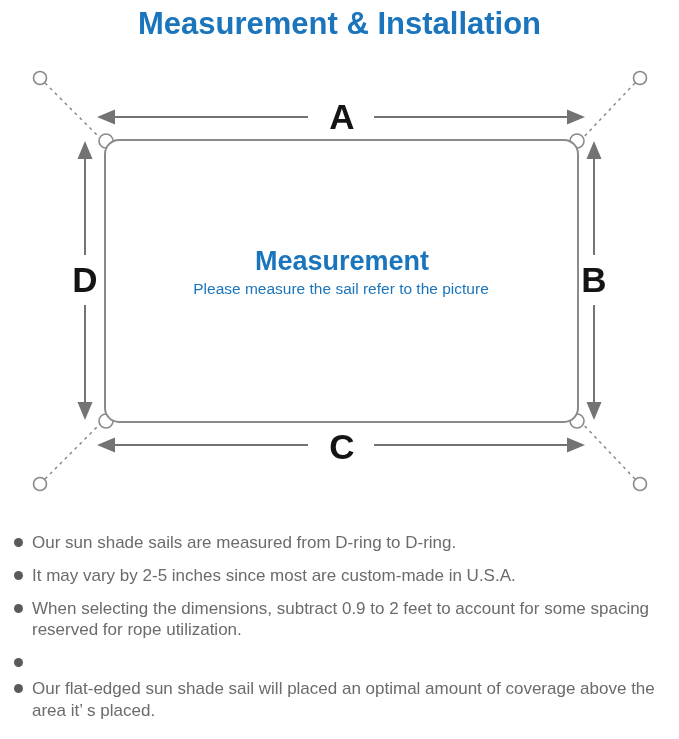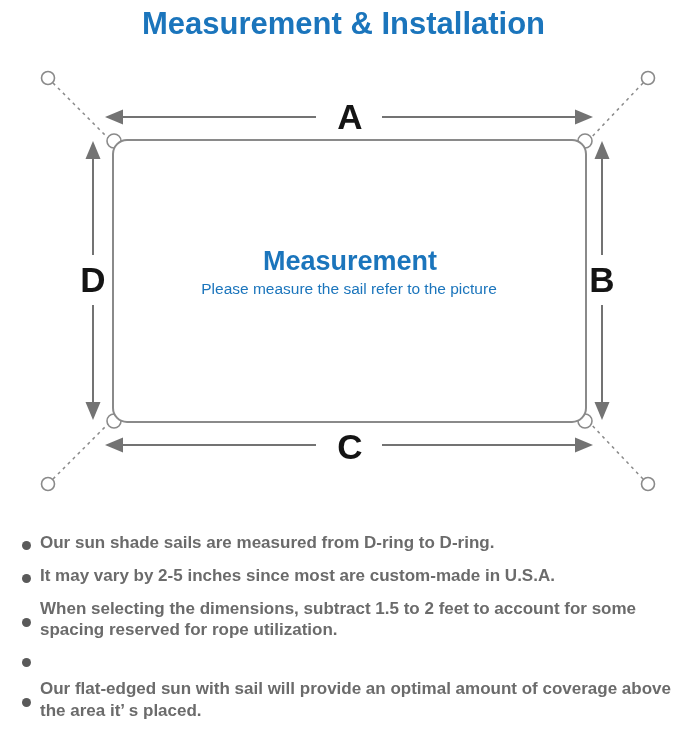--- a/index.html
+++ b/index.html
@@ -2,21 +2,21 @@
 <html><head>
 <meta charset="utf-8">
 <style>
   * { margin: 0; padding: 0; box-sizing: border-box; }
   html, body { background: #ffffff; }
   body {
     width: 679px; height: 739px;
     font-family: "Liberation Sans", "DejaVu Sans", sans-serif;
     overflow: hidden;
   }
-  .page { position: relative; width: 679px; height: 739px; background: #ffffff; padding-left: 8px; }
+  .page { position: relative; width: 679px; height: 739px; background: #ffffff; }
 
   h1.page-title {
     padding-top: 4px;
     text-align: center;
     font-size: 31px;
     font-weight: bold;
     color: #1b75bc;
     letter-spacing: 0px;
     height: 44px;
     line-height: 40px;
@@ -43,26 +43,25 @@
   }
 
   ul.notes {
     list-style: none;
     margin-top: 17px;
     padding-left: 14px;
     padding-right: 6px;
   }
   ul.notes li {
     display: flex;
-    align-items: center;
+    align-items: flex-start;
     margin-bottom: 11px;
     color: #6b6b6b;
     font-size: 17px;
     line-height: 1.28;
-    font-weight: bold;
   }
   ul.notes .dot {
     flex: 0 0 auto;
     width: 9px; height: 9px;
     border-radius: 50%;
     background: #5a5a5a;
     margin-top: 6px;
     margin-right: 9px;
   }
   ul.notes .note-text { max-width: 632px; }
@@ -135,24 +134,24 @@
     <li>
       <span class="dot"></span>
       <span class="note-text">Our sun shade sails are measured from D-ring to D-ring.</span>
     </li>
     <li>
       <span class="dot"></span>
       <span class="note-text">It may vary by 2-5 inches since most are custom-made in U.S.A.</span>
     </li>
     <li>
       <span class="dot"></span>
-      <span class="note-text">When selecting the dimensions, subtract 1.5 to 2 feet to account for some spacing reserved for rope utilization.</span>
+      <span class="note-text">When selecting the dimensions, subtract 0.9 to 2 feet to account for some spacing reserved for rope utilization.</span>
     </li>
     <li>
       <span class="dot"></span>
     </li>
     <li>
       <span class="dot"></span>
-      <span class="note-text">Our flat-edged sun with sail will provide an optimal amount of coverage above the area it’ s placed.</span>
+      <span class="note-text">Our flat-edged sun shade sail will placed an optimal amount of coverage above the area it’ s placed.</span>
     </li>
   </ul>
 
 </div>
 
 </body></html>

